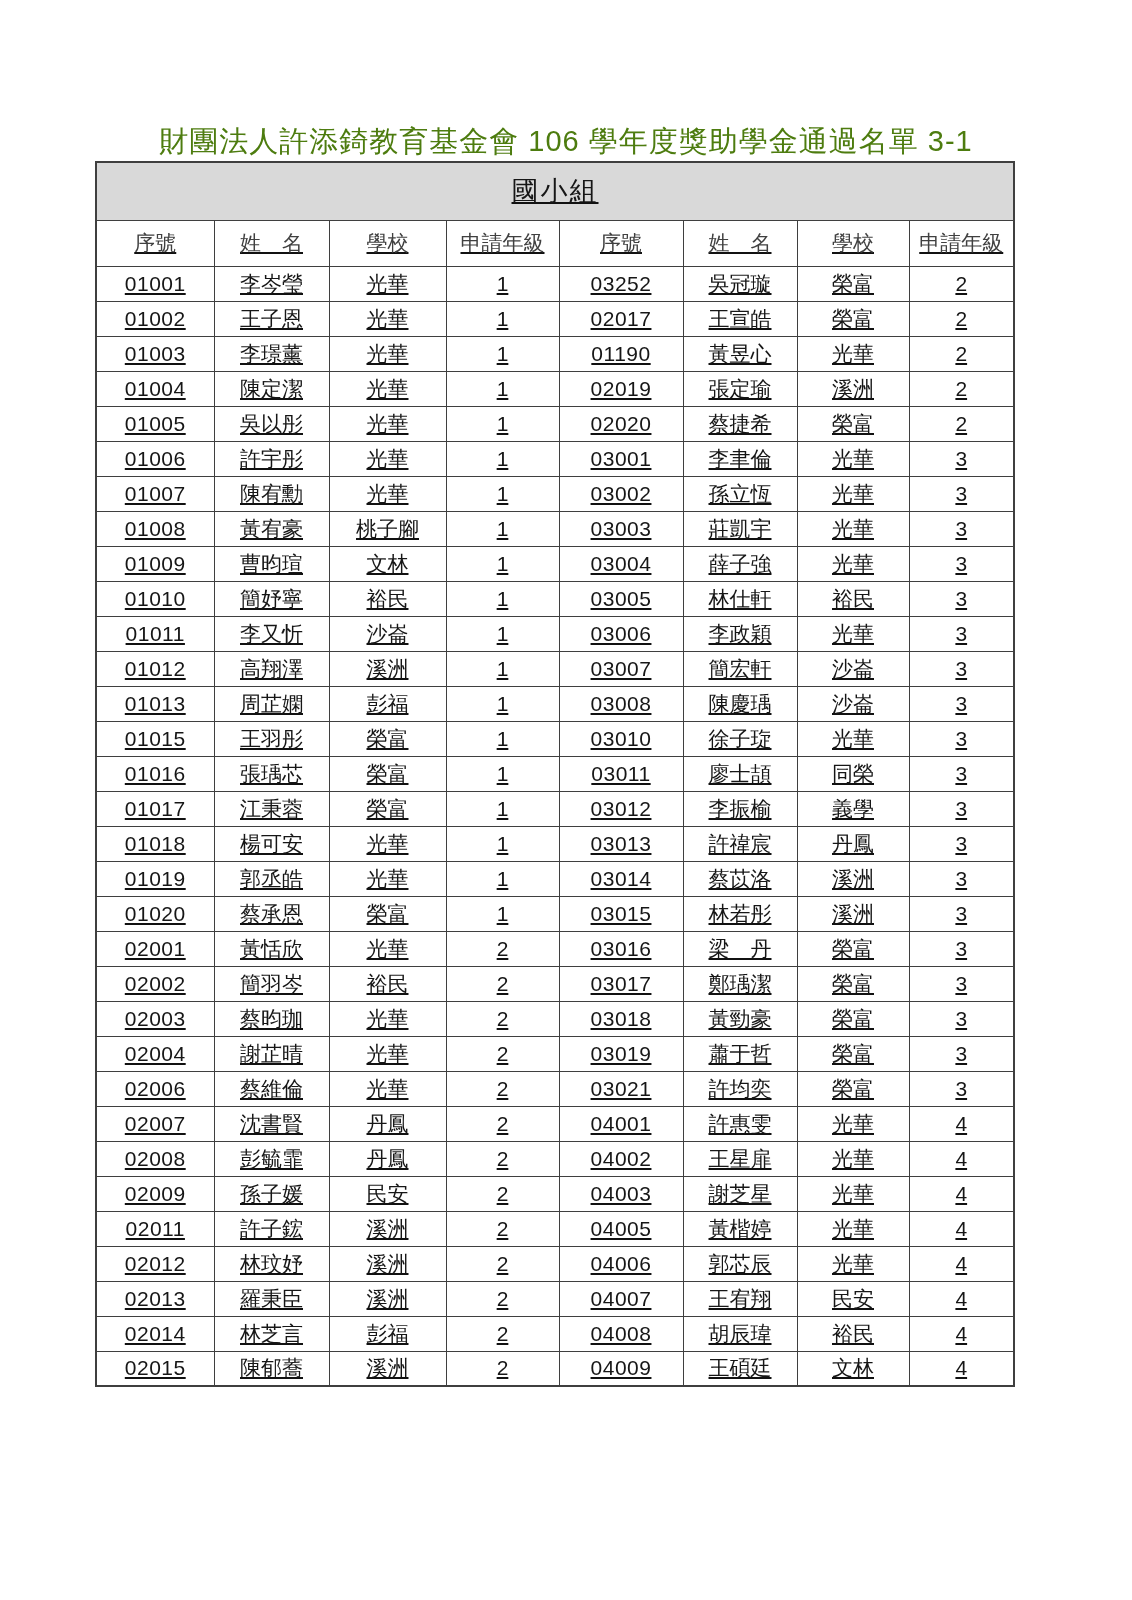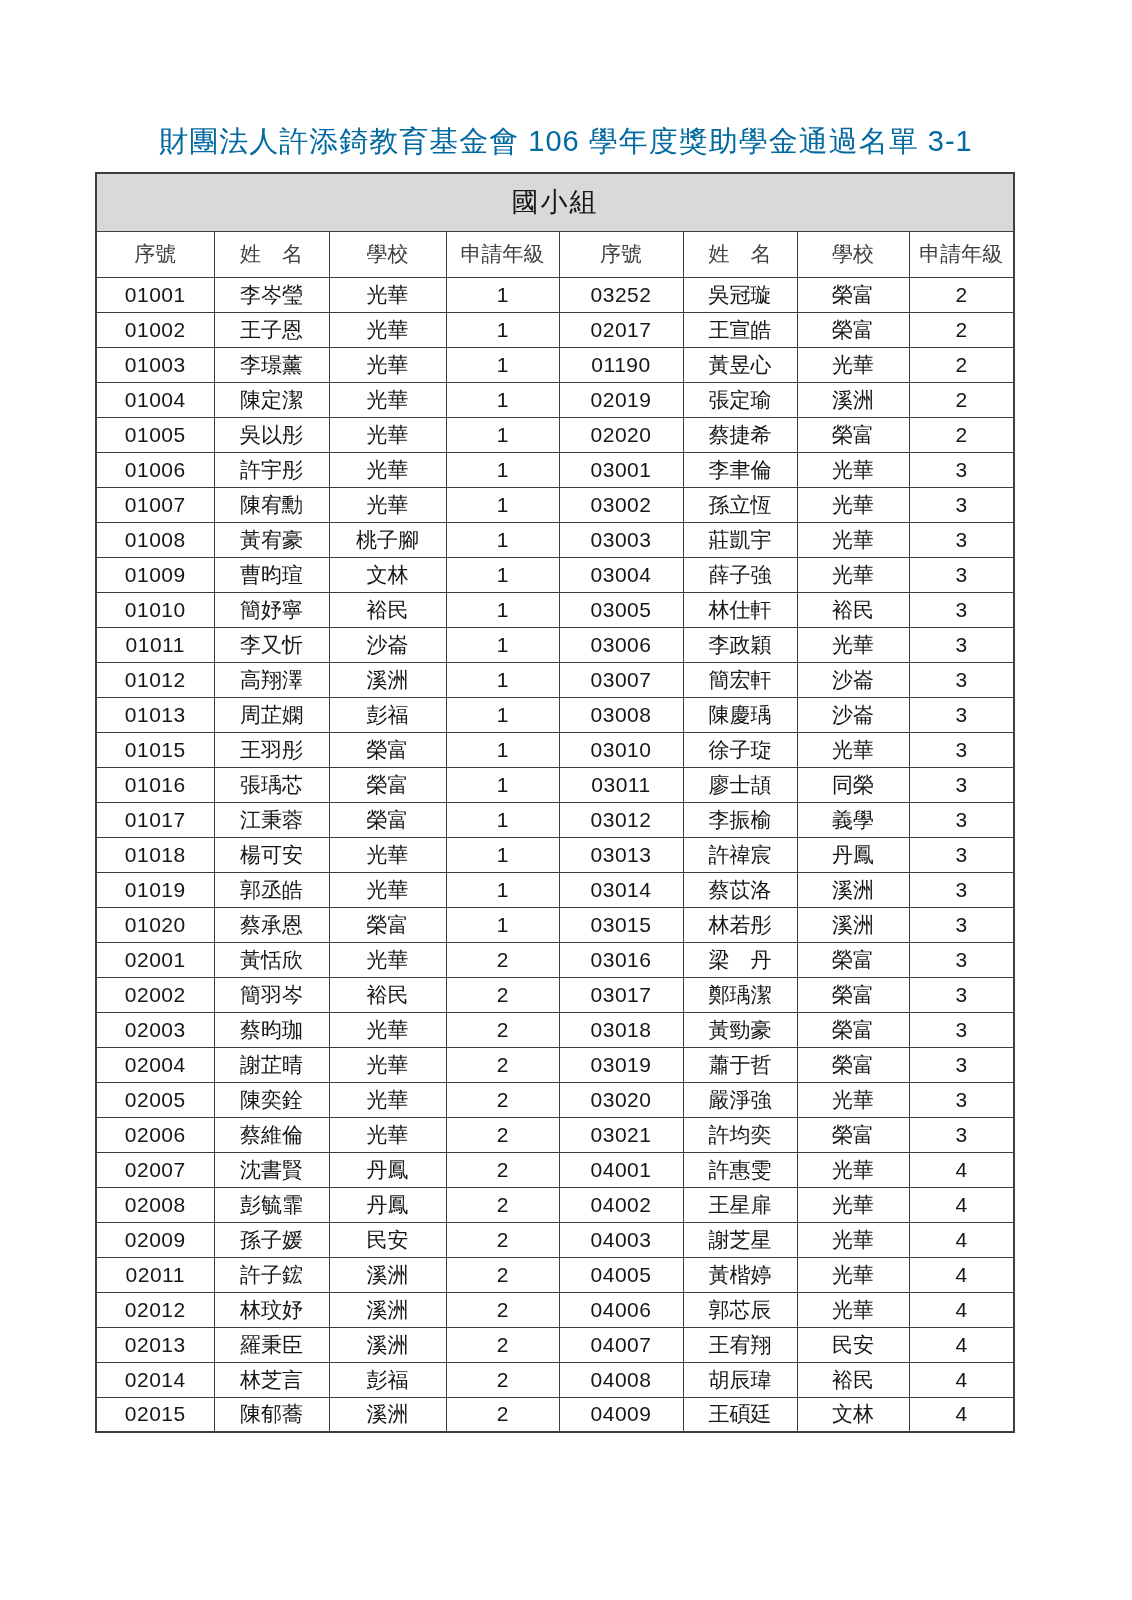--- a/index.html
+++ b/index.html
@@ -14,27 +14,28 @@
   }
   .doc-title {
     position:absolute;
     top:122px;
     left:0;
     width:100%;
     text-align:center;
     font-size:29px;
     font-weight:500;
     letter-spacing:1px;
-    color:#0369a1;
+    color:#4d7c0f;
   }
   .table-wrap {
     position:absolute;
-    top:172px;
+    top:161px;
     left:95px;
     width:1004px;
+    text-decoration:underline;
   }
   table.roster {
     width:918px;
     border-collapse:collapse;
     table-layout:fixed;
   }
   table.roster th, table.roster td {
     border:1px solid #3f3f3f;
     text-align:center;
     vertical-align:middle;
@@ -320,30 +321,20 @@
             <td class="c-serial">02004</td>
             <td class="c-name">謝芷晴</td>
             <td class="c-school">光華</td>
             <td class="c-grade">2</td>
             <td class="c-serial">03019</td>
             <td class="c-name">蕭于哲</td>
             <td class="c-school">榮富</td>
             <td class="c-grade">3</td>
           </tr>
           <tr class="data-row">
-            <td class="c-serial">02005</td>
-            <td class="c-name">陳奕銓</td>
-            <td class="c-school">光華</td>
-            <td class="c-grade">2</td>
-            <td class="c-serial">03020</td>
-            <td class="c-name">嚴淨強</td>
-            <td class="c-school">光華</td>
-            <td class="c-grade">3</td>
-          </tr>
-          <tr class="data-row">
             <td class="c-serial">02006</td>
             <td class="c-name">蔡維倫</td>
             <td class="c-school">光華</td>
             <td class="c-grade">2</td>
             <td class="c-serial">03021</td>
             <td class="c-name">許均奕</td>
             <td class="c-school">榮富</td>
             <td class="c-grade">3</td>
           </tr>
           <tr class="data-row">

